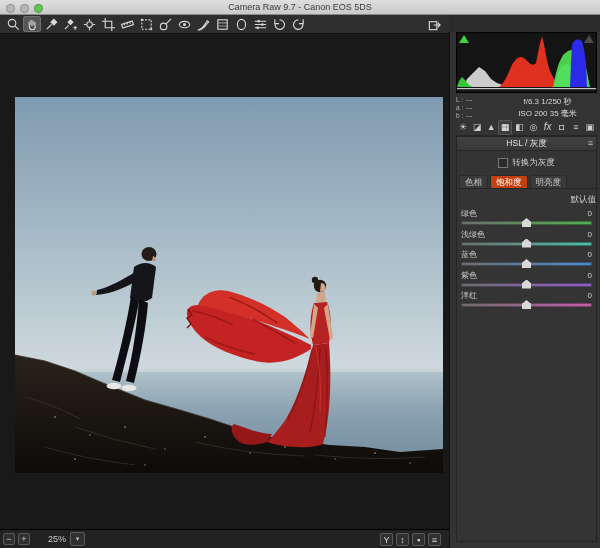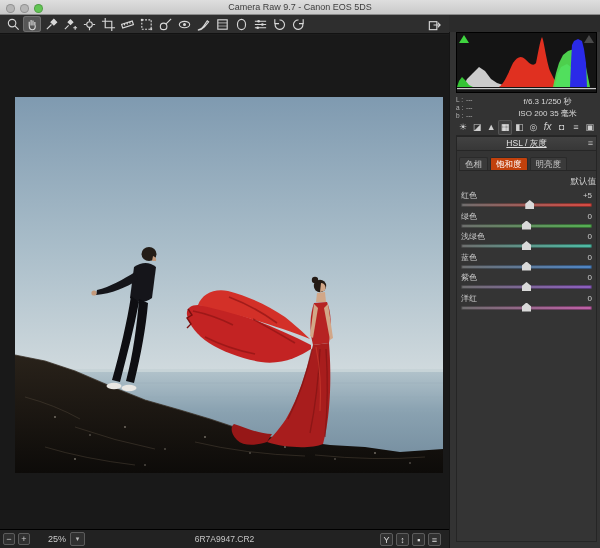--- a/index.html
+++ b/index.html
@@ -42,21 +42,21 @@
   .lab{width:42px;font-size:6.5px;color:#b4b4b4;line-height:8px;padding-top:1px;}
   .lab .r{display:flex;}
   .lab .r span:first-child{width:10px;}
   .exif{flex:1;text-align:center;color:#d6d6d6;font-size:8px;line-height:12px;padding-top:1px;}
   .ptabs{position:absolute;left:6px;top:88px;width:141px;height:15px;display:flex;border-bottom:1px solid #262626;}
   .ptab{flex:1;text-align:center;font-size:9px;color:#cfcfcf;line-height:14px;}
   .ptab.sel{background:#3e3e3e;box-shadow:inset 0 0 0 1px #565656;border-radius:2px;color:#fff;}
   .ptab .fx{font-style:italic;font-size:10px;}
 
   .hslbox{position:absolute;left:6px;top:104px;width:141px;height:406px;border:1px solid #252525;background:#343434;box-sizing:border-box;}
-  .hslheader{height:13px;background:linear-gradient(#424242,#373737);border-bottom:1px solid #262626;position:relative;text-align:center;font-size:8.5px;color:#e0e0e0;line-height:13px;text-decoration:underline;}
+  .hslheader{height:13px;background:linear-gradient(#424242,#373737);border-bottom:1px solid #262626;position:relative;text-align:center;font-size:8.5px;color:#e0e0e0;line-height:13px;}
   .hmenu{position:absolute;right:3px;top:0;color:#bbb;font-size:9px;line-height:13px;}
   .grayrow{display:flex;justify-content:center;align-items:center;margin-top:6px;height:12px;}
   .cbox{width:8px;height:8px;border:1px solid #787878;background:#2b2b2b;margin-right:4px;}
   .cblabel{font-size:8.5px;color:#cfcfcf;}
   .subtabs{display:flex;margin:6px 0 0 2px;border-bottom:1px solid #262626;height:13px;}
   .stab{font-size:8.5px;color:#c7c7c7;padding:0 5px;line-height:13px;background:#3a3a3a;border:1px solid #2a2a2a;border-bottom:none;border-radius:2px 2px 0 0;margin-right:2px;}
   .stab.sel{background:#c2410c;color:#fff;}
   .defaultbtn{text-align:right;font-size:8.5px;color:#d0d0d0;margin-top:5px;height:11px;}
   .sliders{margin-top:4px;padding:0 4px;}
   .srow{height:20.5px;position:relative;}
@@ -264,21 +264,20 @@
           <path d="M301,250 q6,30 4,64" stroke="#d14030" stroke-width="1.2" fill="none" opacity=".6"></path>
         </g>
       </svg>
     </div>
 
     <div class="bottombar">
       <div class="bb-btn">−</div>
       <div class="bb-btn">+</div>
       <div class="zoomlvl">25%</div>
       <div class="caretbox">▾</div>
-      <div class="fname">6R7A9947.CR2</div>
       <div class="bb-right">
         <div class="bb-rbtn">Y</div>
         <div class="bb-rbtn">↕</div>
         <div class="bb-rbtn">▪</div>
         <div class="bb-rbtn">≡</div>
       </div>
     </div>
   </div>
 
   <div class="panel">
@@ -337,39 +336,34 @@
       <div class="ptab">◘</div>
       <div class="ptab">≡</div>
       <div class="ptab">▣</div>
     </div>
 
     <div class="hslbox">
       <div class="hslheader">
         <span>HSL / 灰度</span>
         <span class="hmenu">≡</span>
       </div>
+      <div class="grayrow">
+        <div class="cbox"></div>
+        <div class="cblabel">转换为灰度</div>
+      </div>
       <div class="subtabs">
         <div class="stab">色相</div>
         <div class="stab sel">饱和度</div>
         <div class="stab">明亮度</div>
       </div>
       <div class="defaultbtn">默认值</div>
 
       <div class="sliders">
         <div class="srow">
           <div class="slab">
-              <span>红色</span>
-              <span>+5</span>
-            </div>
-          <div class="track" style="background: linear-gradient(to right, rgb(110, 110, 110), rgb(216, 74, 66));">
-              <div class="thumb" style="left: calc(52.5% - 4.5px);"></div>
-            </div>
-        </div>
-        <div class="srow">
-          <div class="slab">
               <span>绿色</span>
               <span>0</span>
             </div>
           <div class="track" style="background: linear-gradient(to right, rgb(110, 110, 110), rgb(85, 176, 82));">
               <div class="thumb" style="left: calc(50% - 4.5px);"></div>
             </div>
         </div>
         <div class="srow">
           <div class="slab">
               <span>浅绿色</span>

